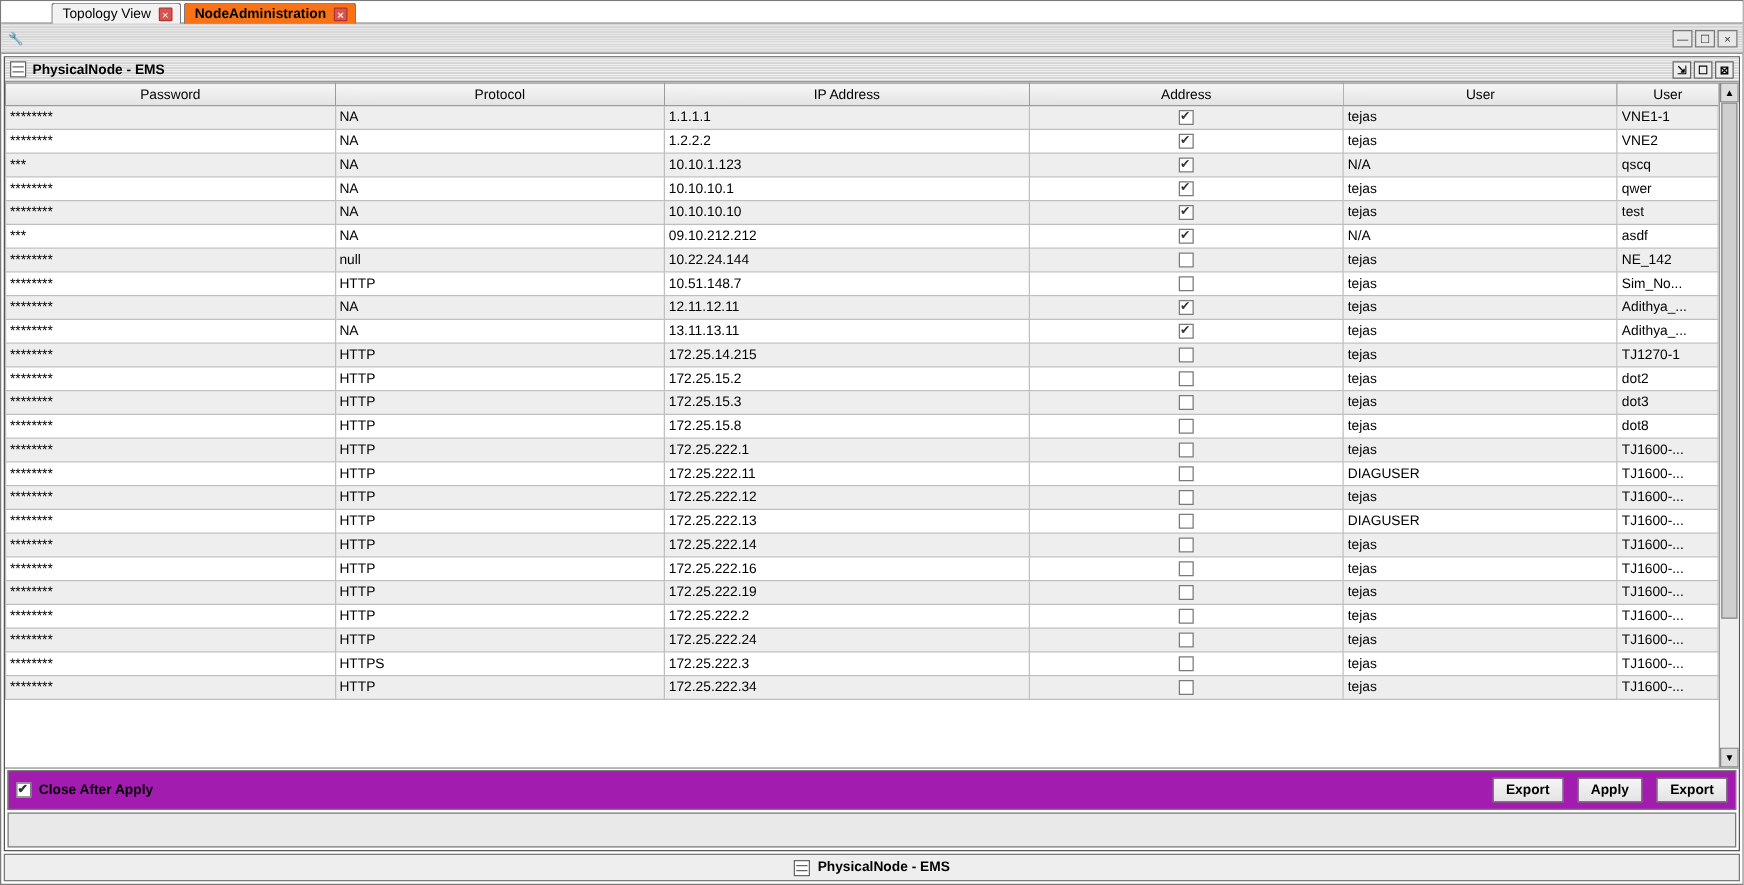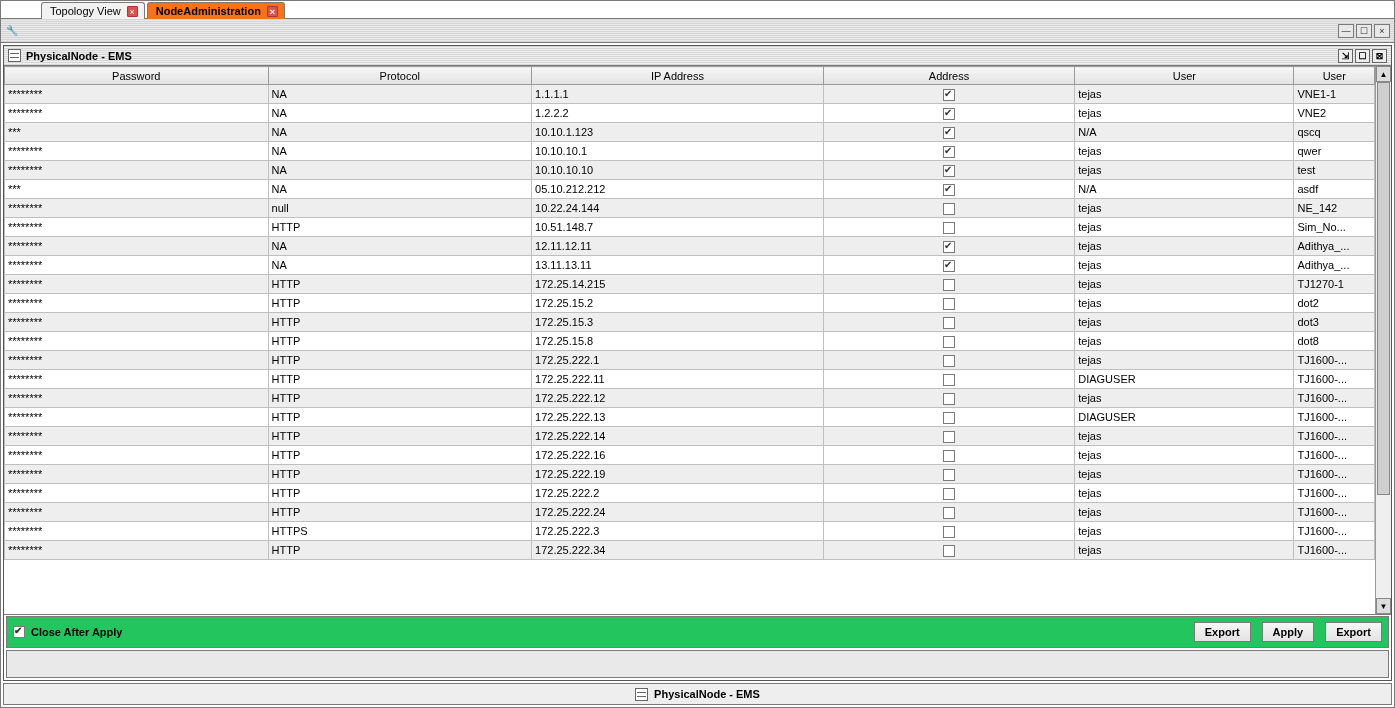--- a/index.html
+++ b/index.html
@@ -175,21 +175,21 @@
   
   .footerbar{
     height:32px;
     border:1px solid #7a7a7a;
     border-top:1px solid #7a7a7a;
     margin:1px 2px 2px;
     display:flex;
     align-items:center;
     justify-content:space-between;
     padding:0 6px;
-    background:#22c55e;
+    background:#a21caf;
     text-align:right;
   }
   .left-group{display:flex;align-items:center;gap:6px;font-weight:bold;}
   .btn-group{display:flex;gap:11px;}
   .btn{
     border:1px solid #7a7a7a;
     background:linear-gradient(#f6f6f6,#e3e3e3);
     padding:3px 10px;
     font-size:11px;
     font-weight:bold;
@@ -325,21 +325,21 @@
                 <td>********</td>
                 <td>NA</td>
                 <td>10.10.10.10</td>
                 <td class="center"><span class="cb checked"></span></td>
                 <td>tejas</td>
                 <td>test</td>
               </tr>
               <tr>
                 <td>***</td>
                 <td>NA</td>
-                <td>05.10.212.212</td>
+                <td>09.10.212.212</td>
                 <td class="center"><span class="cb checked"></span></td>
                 <td>N/A</td>
                 <td>asdf</td>
               </tr>
               <tr>
                 <td>********</td>
                 <td>null</td>
                 <td>10.22.24.144</td>
                 <td class="center"><span class="cb"></span></td>
                 <td>tejas</td>

